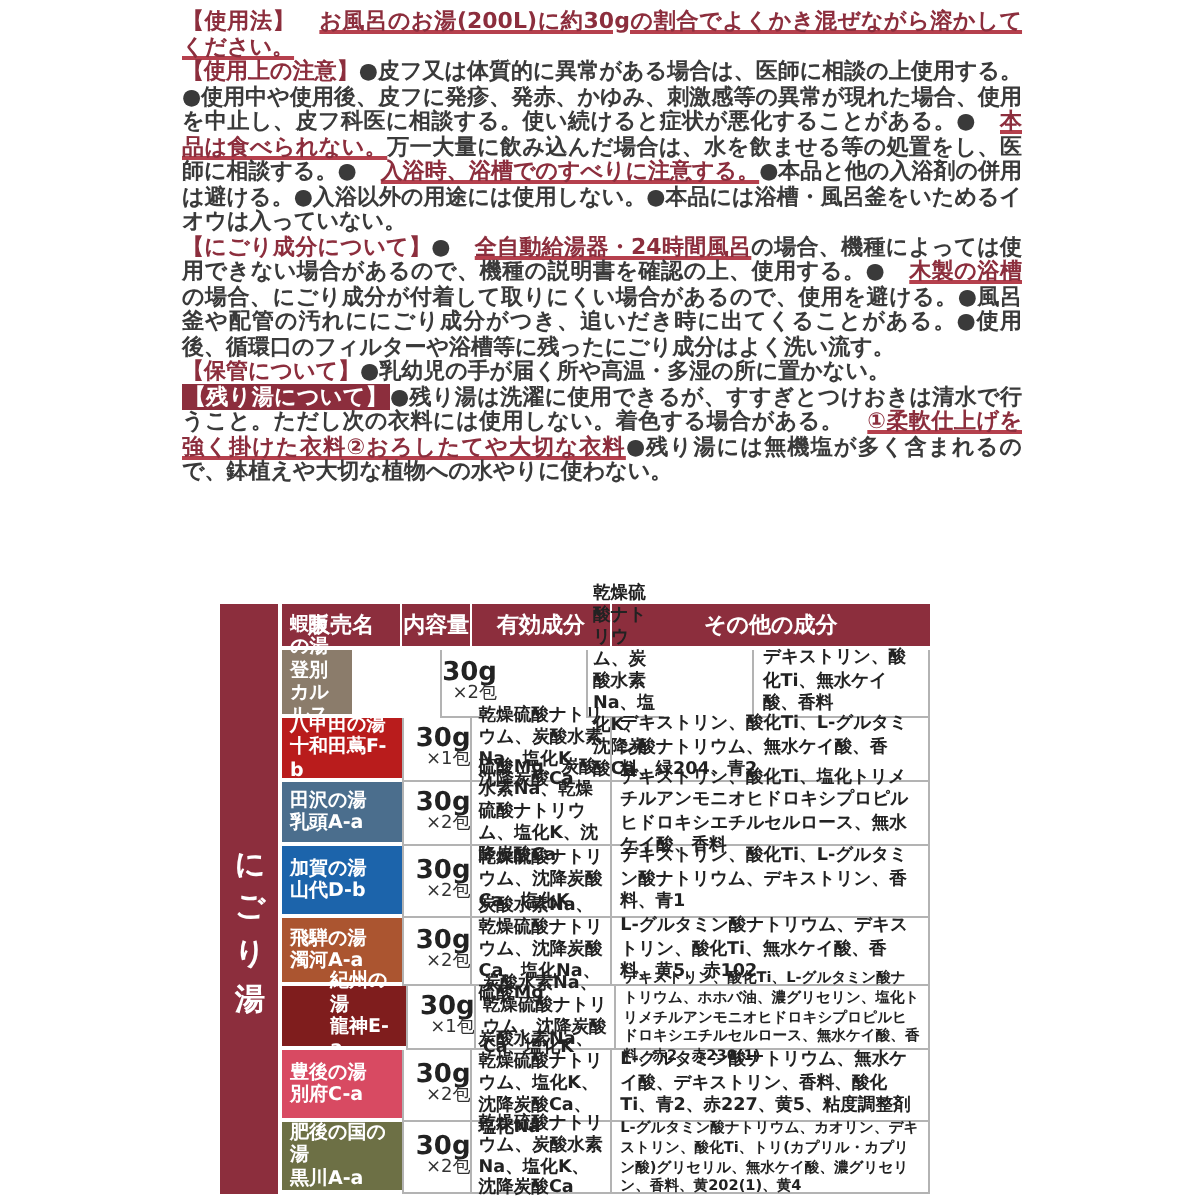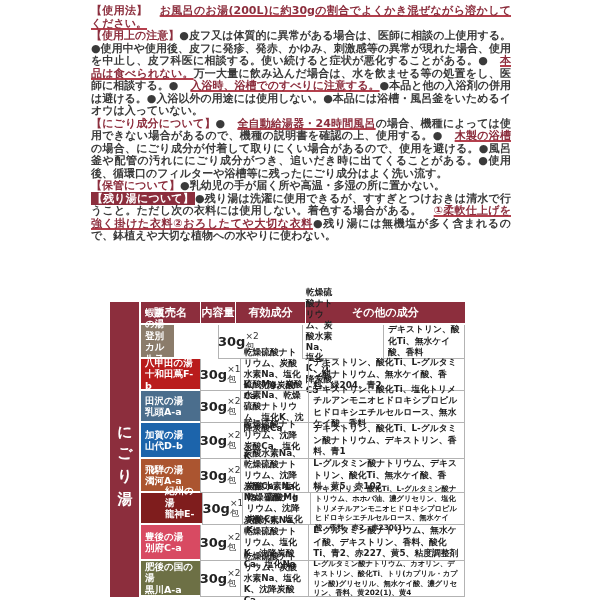--- a/index.html
+++ b/index.html
@@ -44,21 +44,21 @@
   .h-cell + .h-cell{border-left:1px solid #ffffff;}
   .trow{display:flex;align-items:stretch;}
   .trow > div{box-sizing:border-box;}
   .c-name{
     width:68px;color:#ffffff;font-size:9.5px;line-height:1.2;font-weight:bold;
     padding:3px 4px;white-space:pre-line;height:calc(100% - 2px);
     display:flex;align-items:center;
   }
   .c-amt{
     width:40px;border-left:1px solid #b3b3b3;border-bottom:1px solid #b3b3b3;
-    display:flex;align-items:center;justify-content:center;
+    display:flex;flex-direction:column;align-items:flex-end;justify-content:center;
   }
   .amt-big{font-size:13px;font-weight:bold;color:#222;line-height:1.05;}
   .amt-small{font-size:9px;color:#333;font-weight:normal;line-height:1.1;}
   .c-act{
     width:80px;border-left:1px solid #b3b3b3;border-bottom:1px solid #b3b3b3;
     font-size:8.8px;line-height:1.25;color:#222;font-weight:bold;
     padding:2px 3px;display:flex;align-items:center;
   }
   .c-oth{
     width:184px;border-left:1px solid #b3b3b3;border-right:1px solid #b3b3b3;

